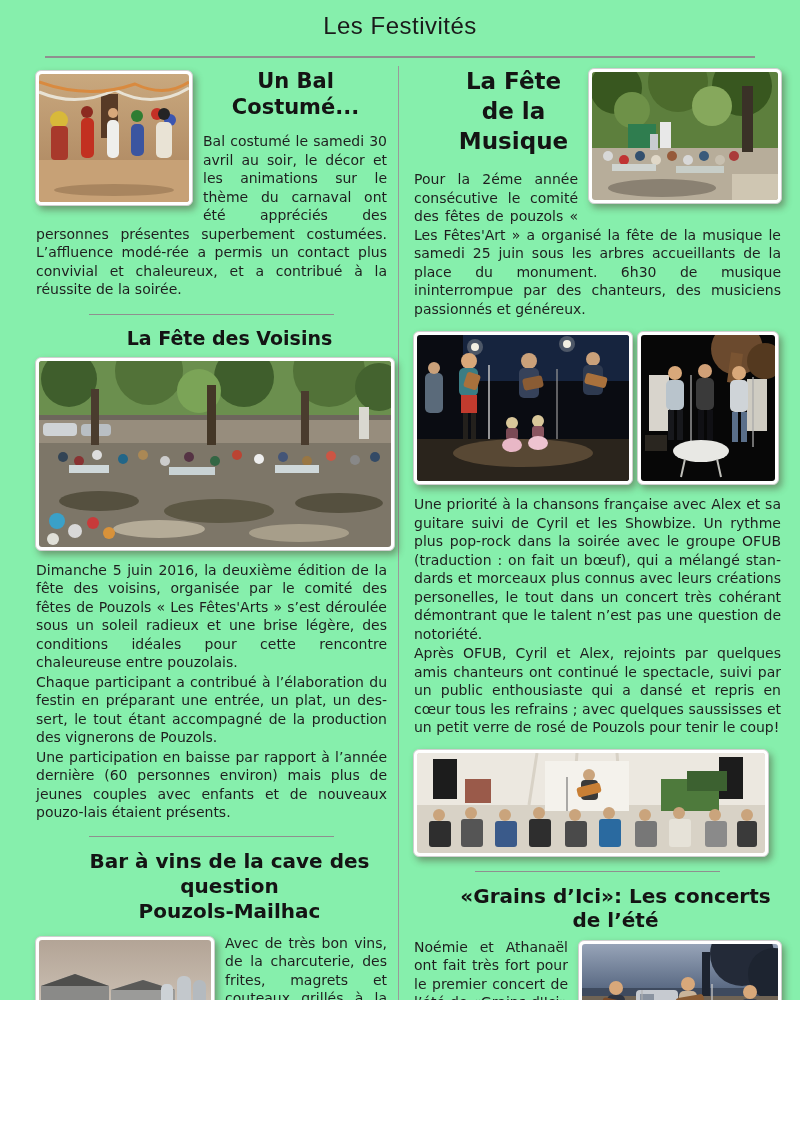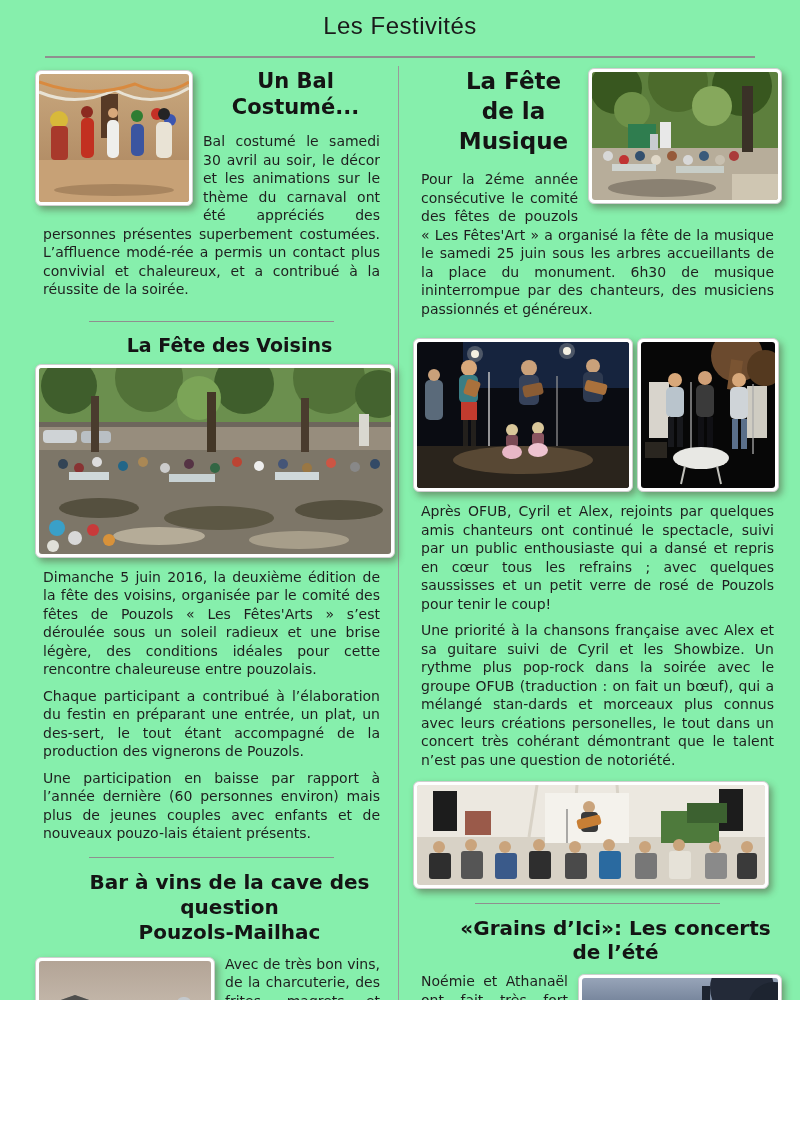--- a/index.html
+++ b/index.html
@@ -23,21 +23,21 @@
   .ph { background:#fff; border:1px solid #cfcfcf; border-radius:6px; padding:3px;
         box-shadow:3px 4px 7px rgba(70,55,40,.45); }
   .ph svg { display:block; border-radius:3px; }
   .fl { float:left; margin:2px 10px 4px 0; }
   .fr { float:right; margin:2px 0 6px 10px; }
   .cf::after { content:""; display:block; clear:both; }
   .photos-row { display:flex; gap:4px; margin:12px 0 10px; } .mt10 { margin-top:10px; } .mt12 { margin-top:12px; }
   .footer { position:absolute; left:39px; right:40px; top:1066px; text-align:center; }
   .rule-bot { border-top:2px solid #8f8f8f; }
   .pagenum { font-family:"Liberation Sans", sans-serif; font-size:17px; color:#1a1a1a; margin-top:6px; }
-  p.para { margin:8px; }
+  p.para { margin:1px; }
 </style>
 </head>
 <body>
 
 <div class="page">
 
   <div class="header">
     <div class="title">Les Festivités</div>
     <div class="rule-top"></div>
   </div>
@@ -283,22 +283,22 @@
             <line x1="112" y1="42" x2="112" y2="112" stroke="#aaa" stroke-width="1.3"></line>
             <ellipse cx="60" cy="116" rx="28" ry="11" fill="#e8e8e4"></ellipse>
             <line x1="44" y1="124" x2="40" y2="142" stroke="#c0c0ba" stroke-width="2"></line>
             <line x1="76" y1="124" x2="80" y2="142" stroke="#c0c0ba" stroke-width="2"></line>
             <rect x="4" y="100" width="22" height="16" fill="#2a2620"></rect>
           </svg>
         </div>
       </div>
 
       <div>
+        <p class="txt para">Une priorité à la chansons  française avec Alex et sa guitare suivi de Cyril et les Showbize. Un rythme plus pop-rock dans la soirée avec le groupe OFUB (traduction : on fait un bœuf), qui a mélangé stan-dards et morceaux plus connus avec leurs créations personelles, le tout dans un concert très cohérant démontrant que le talent n’est pas une question de notoriété.</p>
         <p class="txt para">Après OFUB, Cyril et Alex, rejoints par quelques amis chanteurs ont continué le spectacle, suivi par un public  enthousiaste qui a dansé et repris en cœur tous les refrains ; avec quelques saussisses et un petit verre de rosé de Pouzols pour tenir le coup!</p>
-        <p class="txt para">Une priorité à la chansons  française avec Alex et sa guitare suivi de Cyril et les Showbize. Un rythme plus pop-rock dans la soirée avec le groupe OFUB (traduction : on fait un bœuf), qui a mélangé stan-dards et morceaux plus connus avec leurs créations personelles, le tout dans un concert très cohérant démontrant que le talent n’est pas une question de notoriété.</p>
       </div>
 
       <div class="ph mt12" style="width:356px">
         <svg width="348" height="100" viewBox="0 0 348 100">
           <rect width="348" height="100" fill="#d8d2c6"></rect>
           <rect width="348" height="52" fill="#ece8e0"></rect>
           <line x1="120" y1="0" x2="112" y2="52" stroke="#d8d2c6" stroke-width="3"></line>
           <line x1="160" y1="0" x2="156" y2="52" stroke="#d8d2c6" stroke-width="3"></line>
           <line x1="200" y1="0" x2="204" y2="52" stroke="#d8d2c6" stroke-width="3"></line>
           <rect x="16" y="6" width="24" height="40" fill="#1c1c1c"></rect>

